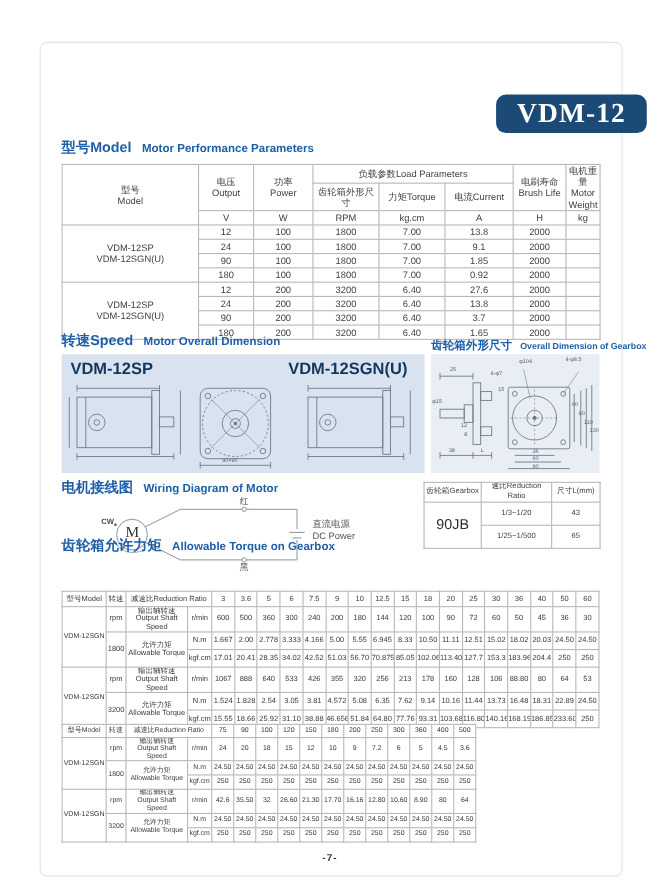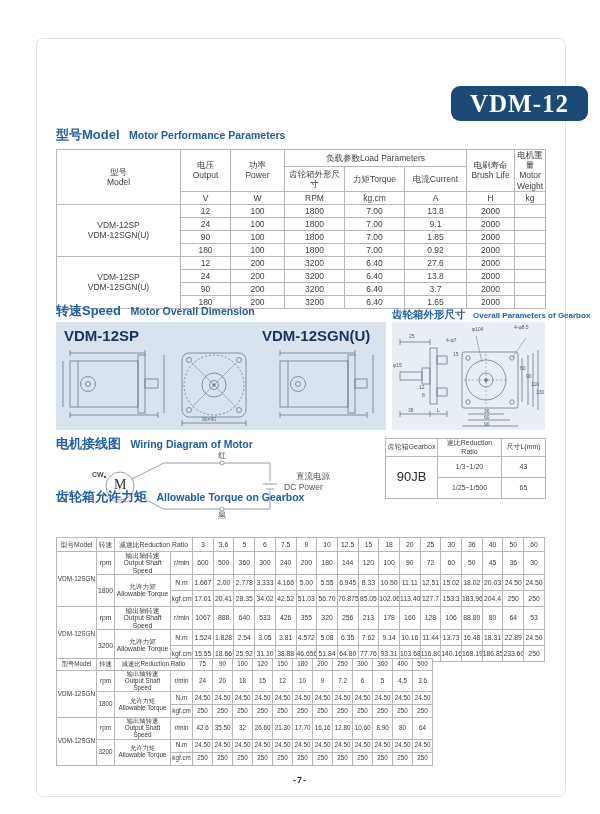--- a/index.html
+++ b/index.html
@@ -180,21 +180,21 @@
       </tr>
     </tbody>
 </table>
 
 <div class="sec-title" style="left:56px;top:301px">
   <span class="zh">转速Speed</span>
   <span class="en">Motor Overall Dimension</span>
 </div>
 <div class="sec-title sm" style="left:392px;top:304px">
   <span class="zh">齿轮箱外形尺寸</span>
-  <span class="en">Overall Parameters of Gearbox</span>
+  <span class="en">Overall Dimension of Gearbox</span>
 </div>
 
 <div id="motor-panel" class="panel">
   <span class="panel-title" style="left:8px">VDM-12SP</span>
   <span class="panel-title" style="left:206px">VDM-12SGN(U)</span>
   <svg width="330" height="84" viewBox="0 0 330 84" style="top:23px">
     <g stroke="#6d7787" fill="none" stroke-width="0.8">
 
       <rect x="14" y="16" width="68" height="46"></rect>
       <line x1="22" y1="16" x2="22" y2="62"></line>
@@ -322,21 +322,21 @@
       <line x1="171" y1="29" x2="185" y2="29"></line>
         <line x1="174" y1="34" x2="182" y2="34"></line>
       <circle cx="130" cy="8" r="2" fill="#fff"></circle>
       <circle cx="130" cy="54" r="2" fill="#fff"></circle>
     </g>
   </svg>
   <span class="wl wl-cw" style="left:0px;top:16px">CW</span>
   <span class="wl wl-m" style="left:22px;top:22px">M</span>
   <span class="wl" style="left:126px;top:-4px">红</span>
   <span class="wl" style="left:126px;top:56px">黑</span>
-  <span class="wl wl-power" style="left:204px;top:16px">直流电源</span>
+  <span class="wl wl-power" style="left:192px;top:16px">直流电源</span>
   <span class="wl wl-power" style="left:192px;top:27px">DC Power</span>
 </div>
 
 <table class="ratio">
   <colgroup>
       <col style="width:52px">
       <col style="width:64px">
       <col style="width:44px">
     </colgroup>
   <tbody>

